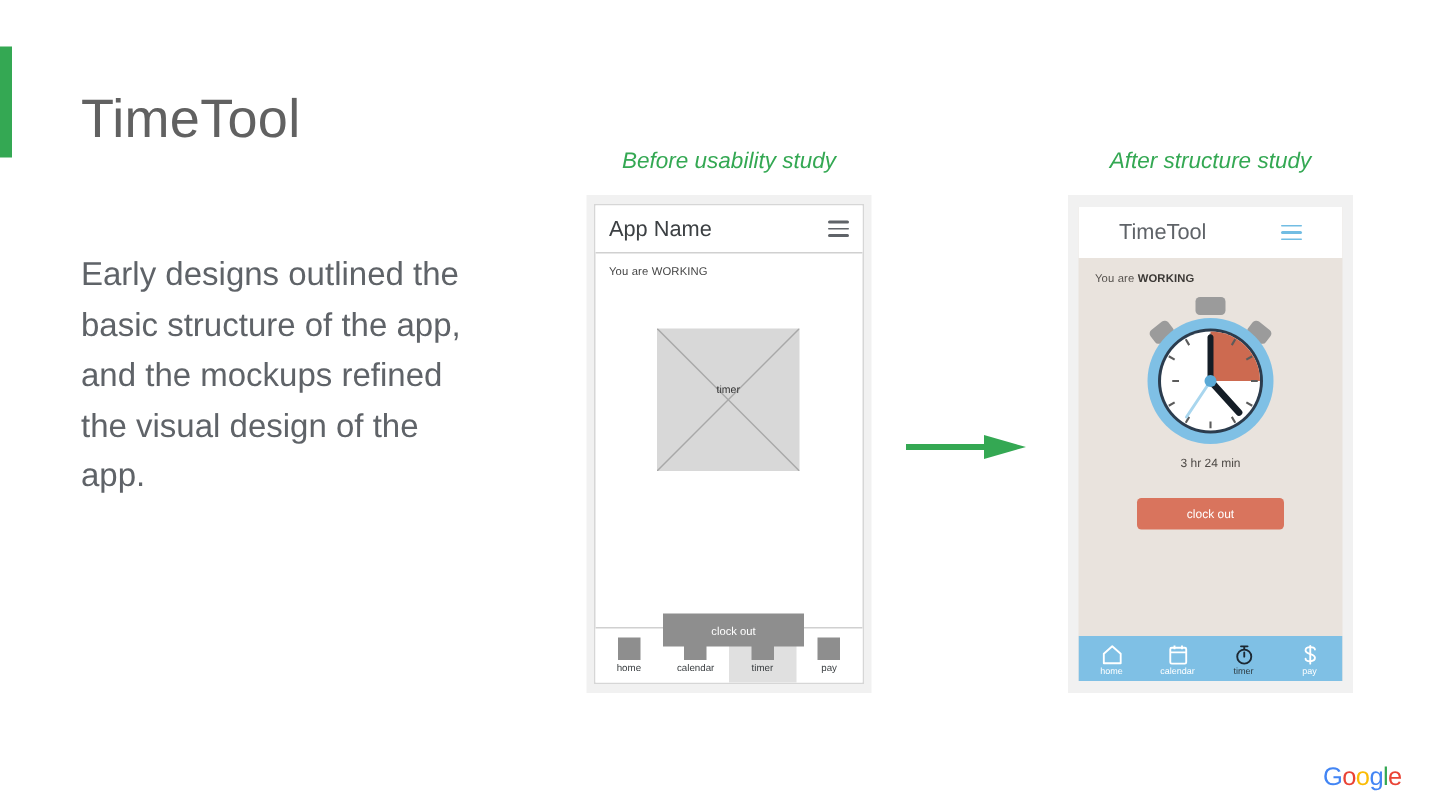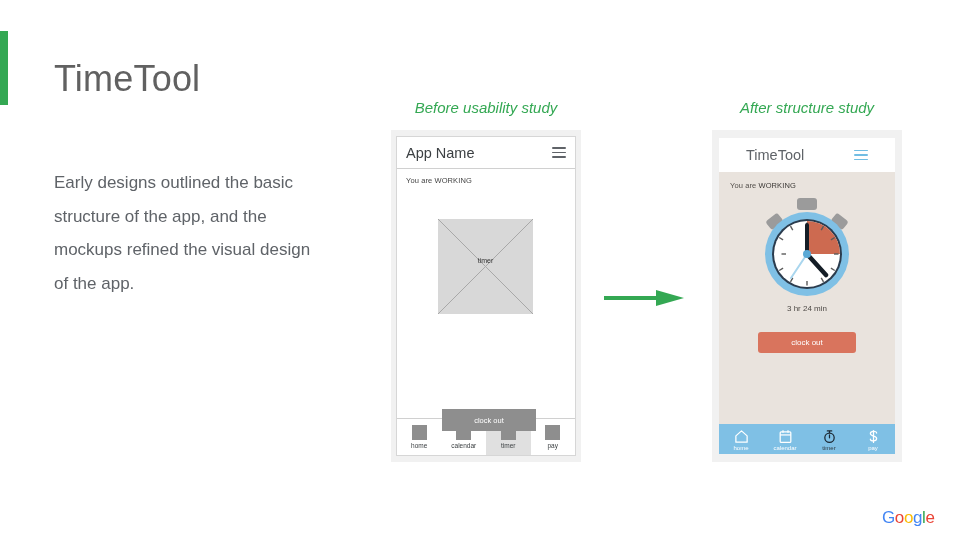--- a/index.html
+++ b/index.html
@@ -37,21 +37,21 @@
     letter-spacing: 0.2px;
     line-height: 1.2;
   }
 
   
   #body-text {
     position: absolute;
     left: 54px;
     top: 166px;
     width: 270px;
-    font-size: 17px;
+    font-size: 22px;
     color: #5f6368;
     line-height: 33.5px;
     font-weight: 400;
   }
 
   
   .study-caption {
     position: absolute;
     font-size: 15px;
     color: #34a853;
@@ -246,21 +246,21 @@
     height: 1.8px;
     background: #72bde3;
     border-radius: 1px;
   }
   #after-status {
     font-size: 7.5px;
     color: #54504c;
     padding: 9px 0 0 11px;
     letter-spacing: 0.1px;
   }
-  #after-status b { font-weight: 400; color: #3b3835; }
+  #after-status b { font-weight: 700; color: #3b3835; }
   #after-body {
     flex: 1 1 auto;
     position: relative;
     text-decoration: underline;
   }
   #stopwatch {
     position: absolute;
     left: 50%;
     top: 6px;
     transform: translateX(-50%);

